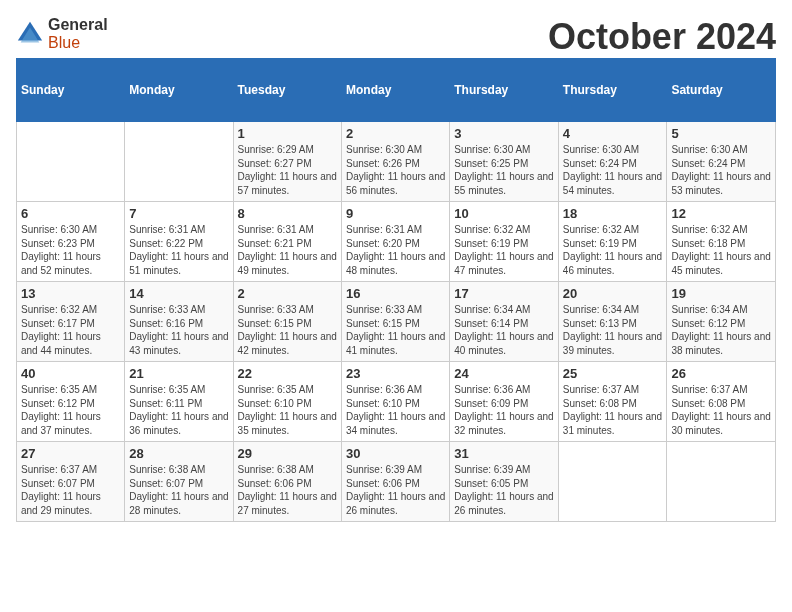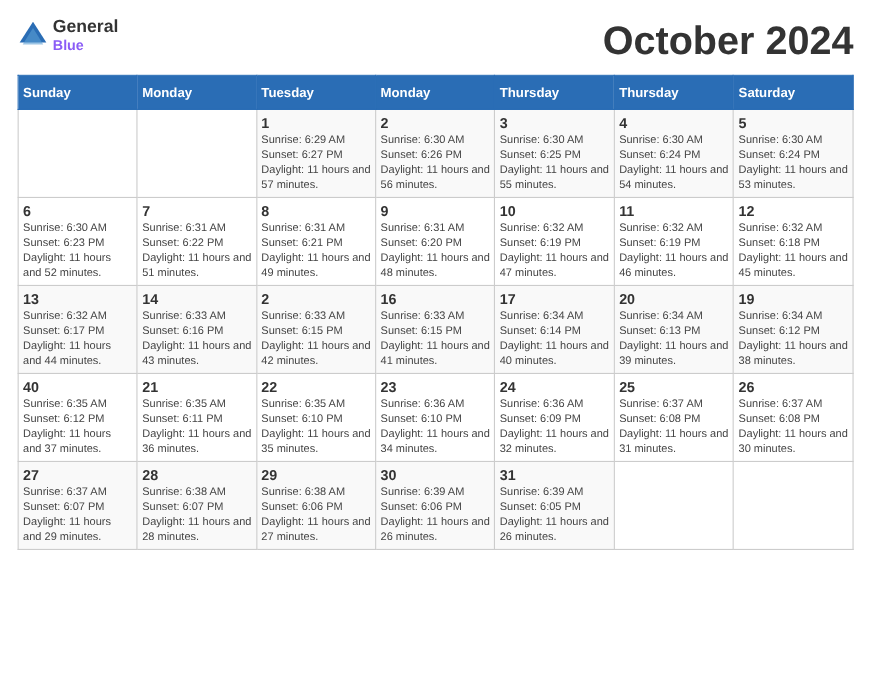--- a/index.html
+++ b/index.html
@@ -7,21 +7,20 @@
       font-family: Arial, sans-serif;
       background: #fff;
       width: 792px;
       min-height: 612px;
       padding: 16px;
     }
     .header {
       display: flex;
       justify-content: space-between;
       align-items: flex-start;
-      margin-bottom: 10px;
     }
     .logo {
       display: flex;
       align-items: center;
       gap: 4px;
     }
     .logo-text {
       display: flex;
       flex-direction: column;
       line-height: 1.1;
@@ -43,21 +42,21 @@
       color: #555;
     }
     table {
       width: 100%;
       border-collapse: collapse;
       font-size: 11px;
     }
     thead tr th {
       background-color: #2a6db5;
       color: #fff;
-      padding: 8px 4px;
+      padding: 24px 4px;
       text-align: left;
       font-size: 12px;
       font-weight: bold;
       border: 1px solid #2a6db5;
     }
     tbody tr td {
       border: 1px solid #ccc;
       vertical-align: top;
       padding: 4px;
       height: 80px;
@@ -87,21 +86,21 @@
 <body>
 
 <div class="header">
   <div class="logo">
     <svg class="logo-icon" viewBox="0 0 30 30" xmlns="http://www.w3.org/2000/svg">
       <polygon points="15,2 28,22 2,22" fill="#2a6db5"></polygon>
       <polygon points="15,8 25,24 5,24" fill="#5a9fd4" opacity="0.6"></polygon>
     </svg>
     <div class="logo-text">
       <span style="font-size:16px;font-weight:bold;color:#333;">General</span>
-      <span style="font-size:13px;font-weight:bold;color:#8b5cf6;">Blue</span>
+      <span style="font-size:16px;font-weight:normal;color:#c2410c;">Blue</span>
     </div>
   </div>
   <div class="title-block">
     <div class="month-title">October 2024</div>
   </div>
 </div>
 
 <table>
   <thead>
     <tr>
@@ -154,21 +153,21 @@
         </td>
         <td>
           <span class="day-num">9</span>
           <div class="day-info">Sunrise: 6:31 AM<br>Sunset: 6:20 PM<br>Daylight: 11 hours and 48 minutes.</div>
         </td>
         <td>
           <span class="day-num">10</span>
           <div class="day-info">Sunrise: 6:32 AM<br>Sunset: 6:19 PM<br>Daylight: 11 hours and 47 minutes.</div>
         </td>
         <td>
-          <span class="day-num">11</span>
+          <span class="day-num">18</span>
           <div class="day-info">Sunrise: 6:32 AM<br>Sunset: 6:19 PM<br>Daylight: 11 hours and 46 minutes.</div>
         </td>
         <td>
           <span class="day-num">12</span>
           <div class="day-info">Sunrise: 6:32 AM<br>Sunset: 6:18 PM<br>Daylight: 11 hours and 45 minutes.</div>
         </td>
       </tr>
       <tr>
         <td>
           <span class="day-num">13</span>

